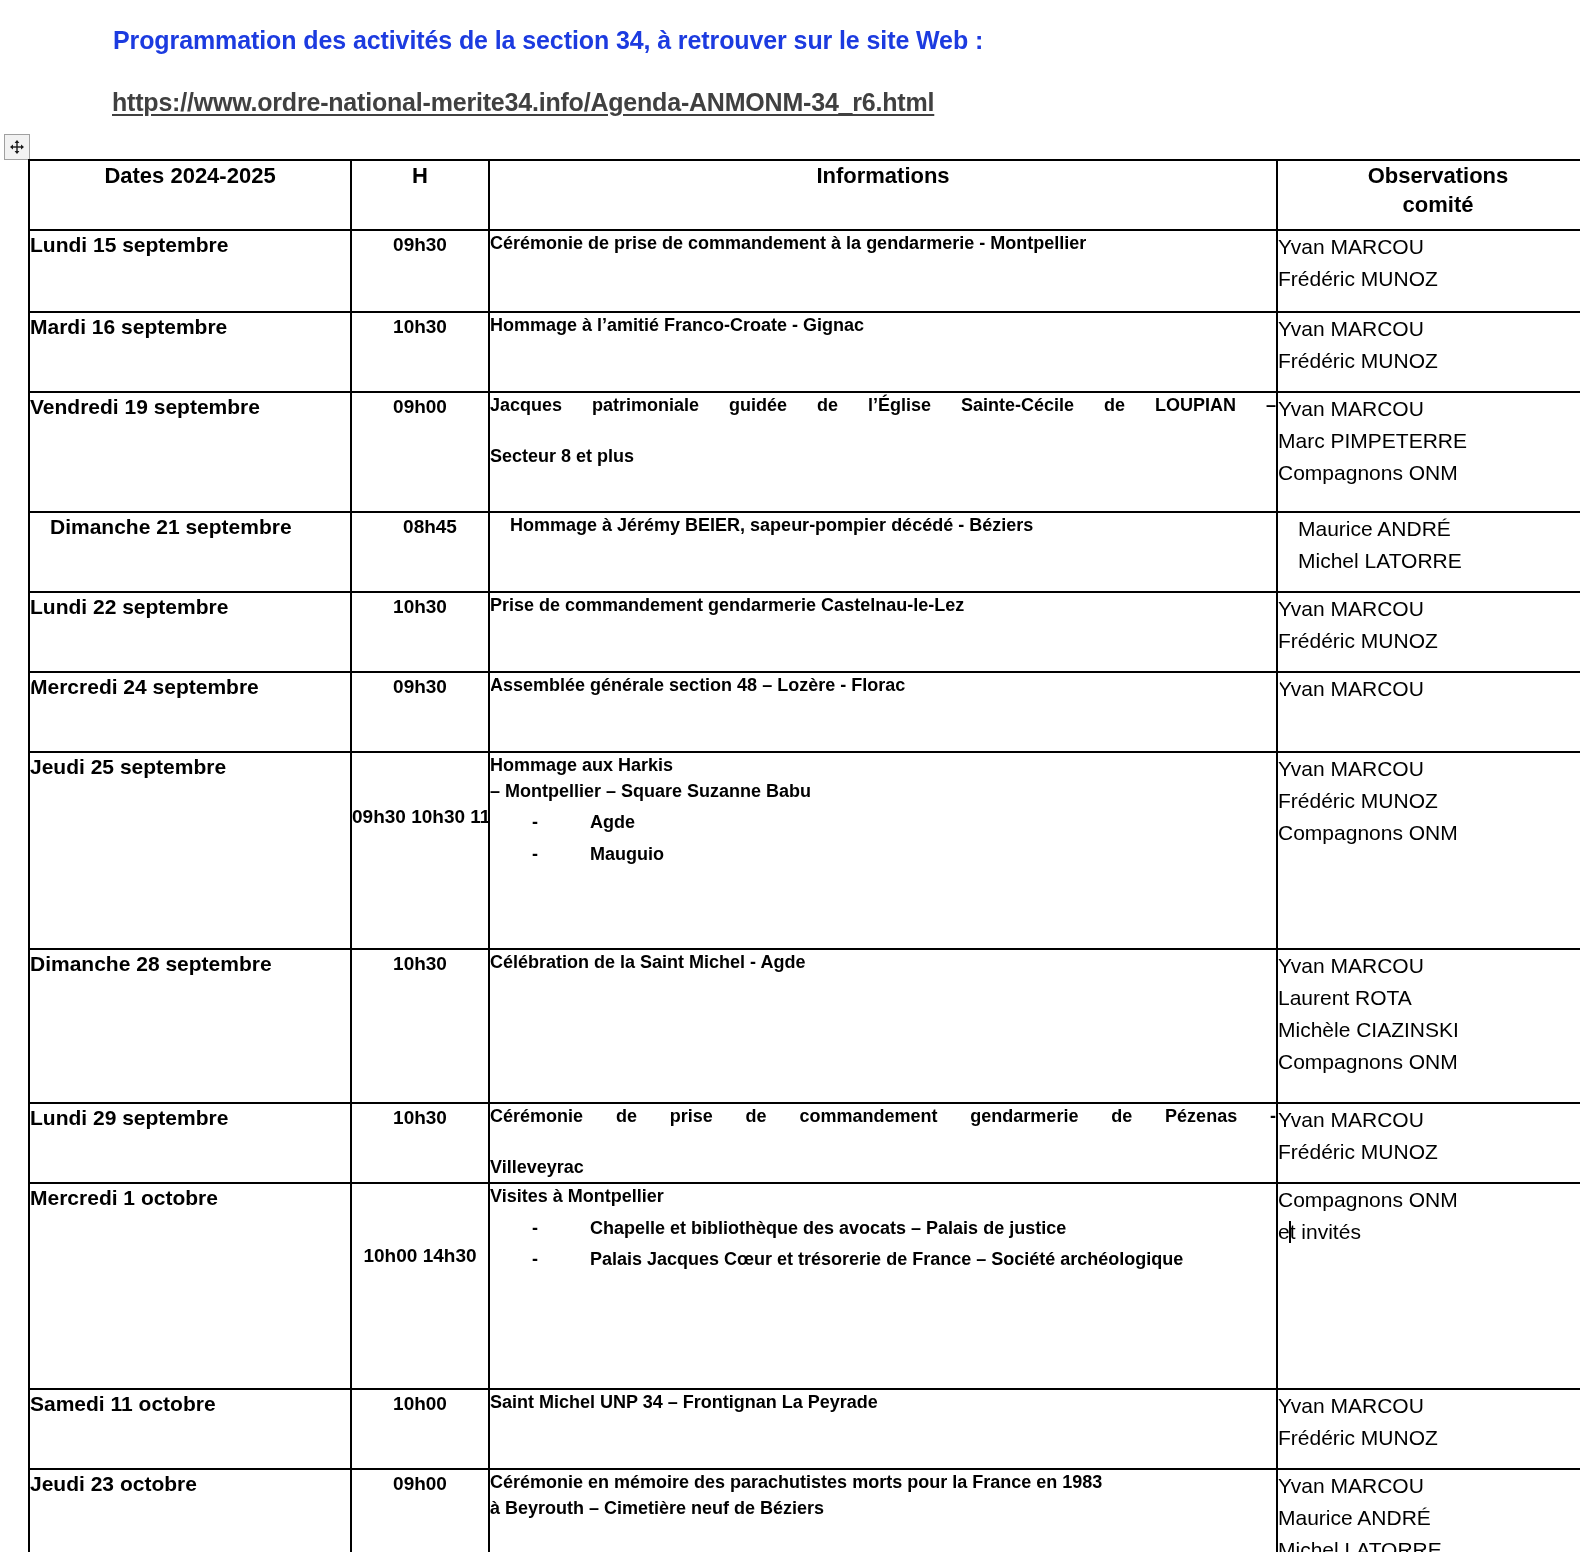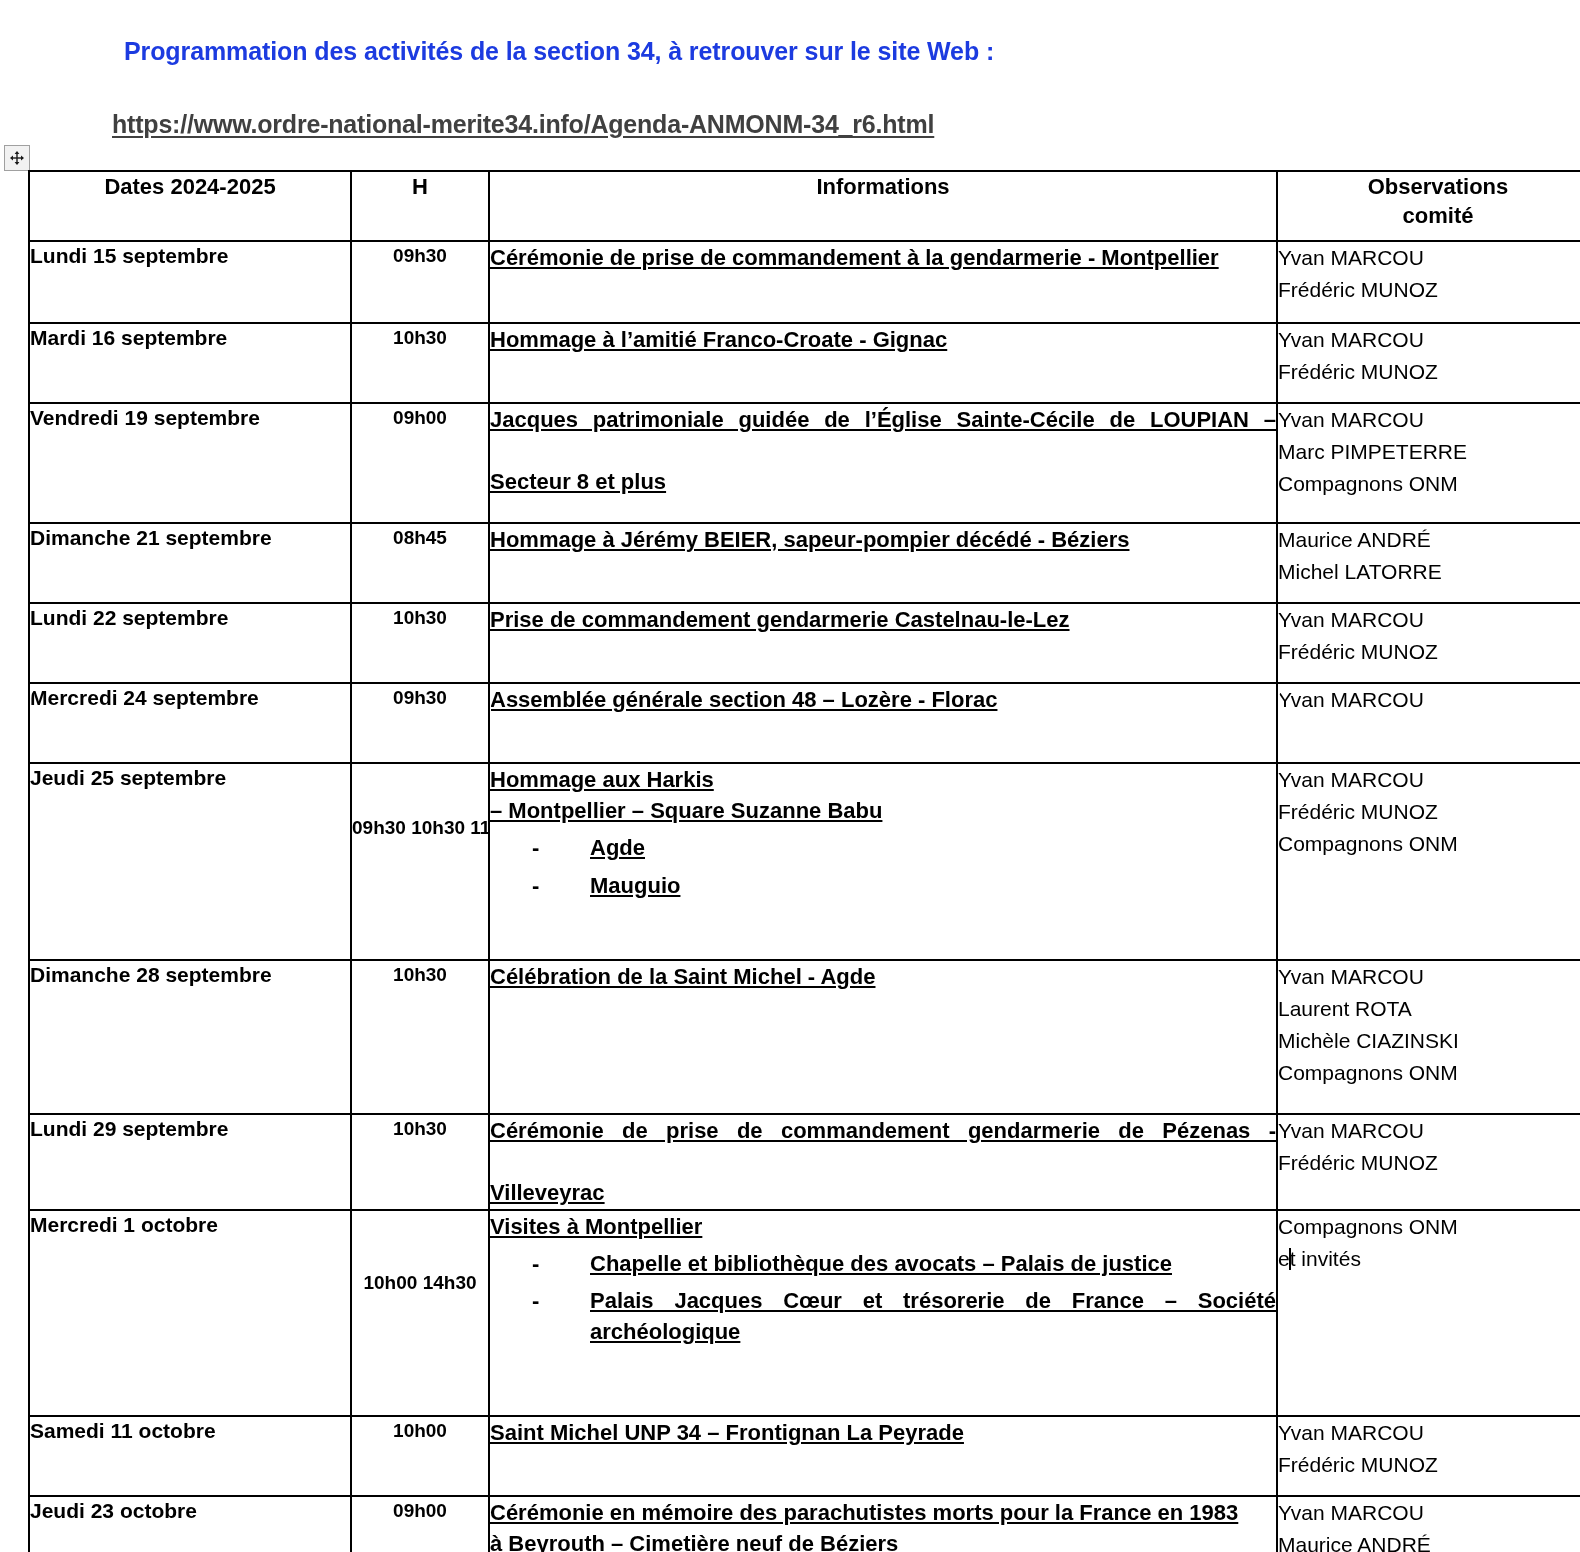--- a/index.html
+++ b/index.html
@@ -24,21 +24,21 @@
 
   
   .doc-header {
     padding: 0 0 0 112px;
   }
   .doc-title {
     font-size: 25px;
     font-weight: bold;
     color: #1C3BE0;
     letter-spacing: -0.1px;
-    margin: 12px;
+    margin: 1px;
     padding-top: 24px;
     line-height: 1.25;
     white-space: nowrap;
   }
   .doc-url-line {
     margin: 0;
     padding-top: 30px;
     line-height: 1.25;
     white-space: nowrap;
   }
@@ -121,26 +121,25 @@
   }
   .cell-h.multi {
     padding-top: 50px;
   }
   .cell-h.multi-b {
     padding-top: 58px;
   }
   
   .cell-info {
     font-weight: bold;
-    font-size: 22px;
+    font-size: 18px;
     padding: 14px 24px 10px 16px;
     line-height: 1.42;
     text-align: justify;
     text-justify: inter-word;
-    text-decoration: underline;
   }
   .cell-info .line { display: block; }
   .cell-info .just { text-align: justify; }
   .cell-info .just::after {
     content: "";
     display: inline-block;
     width: 100%;
   }
   .cell-info ul {
     margin: 0;
@@ -176,21 +175,21 @@
     background: #000;
     vertical-align: -4px;
     margin: 0 -1px;
   }
 
   
   tr.r-head   td, tr.r-head th { height: 68px; }
   tr.r0 td { height: 80px; }
   tr.r1 td { height: 78px; }
   tr.r2 td { height: 118px; }
-  tr.r3 td { height: 78px; }
+  tr.r3 td { height: 78px; padding-left: 20px; }
   tr.r4 td { height: 78px; }
   tr.r5 td { height: 78px; border-radius: 16px; }
   tr.r6 td { height: 145px; }
   tr.r7 td { height: 152px; }
   tr.r8 td { height: 78px; }
   tr.r9 td { height: 146px; }
   tr.r10 td { height: 78px; }
   tr.r11 td { height: 118px; }
 </style>
 </head>

